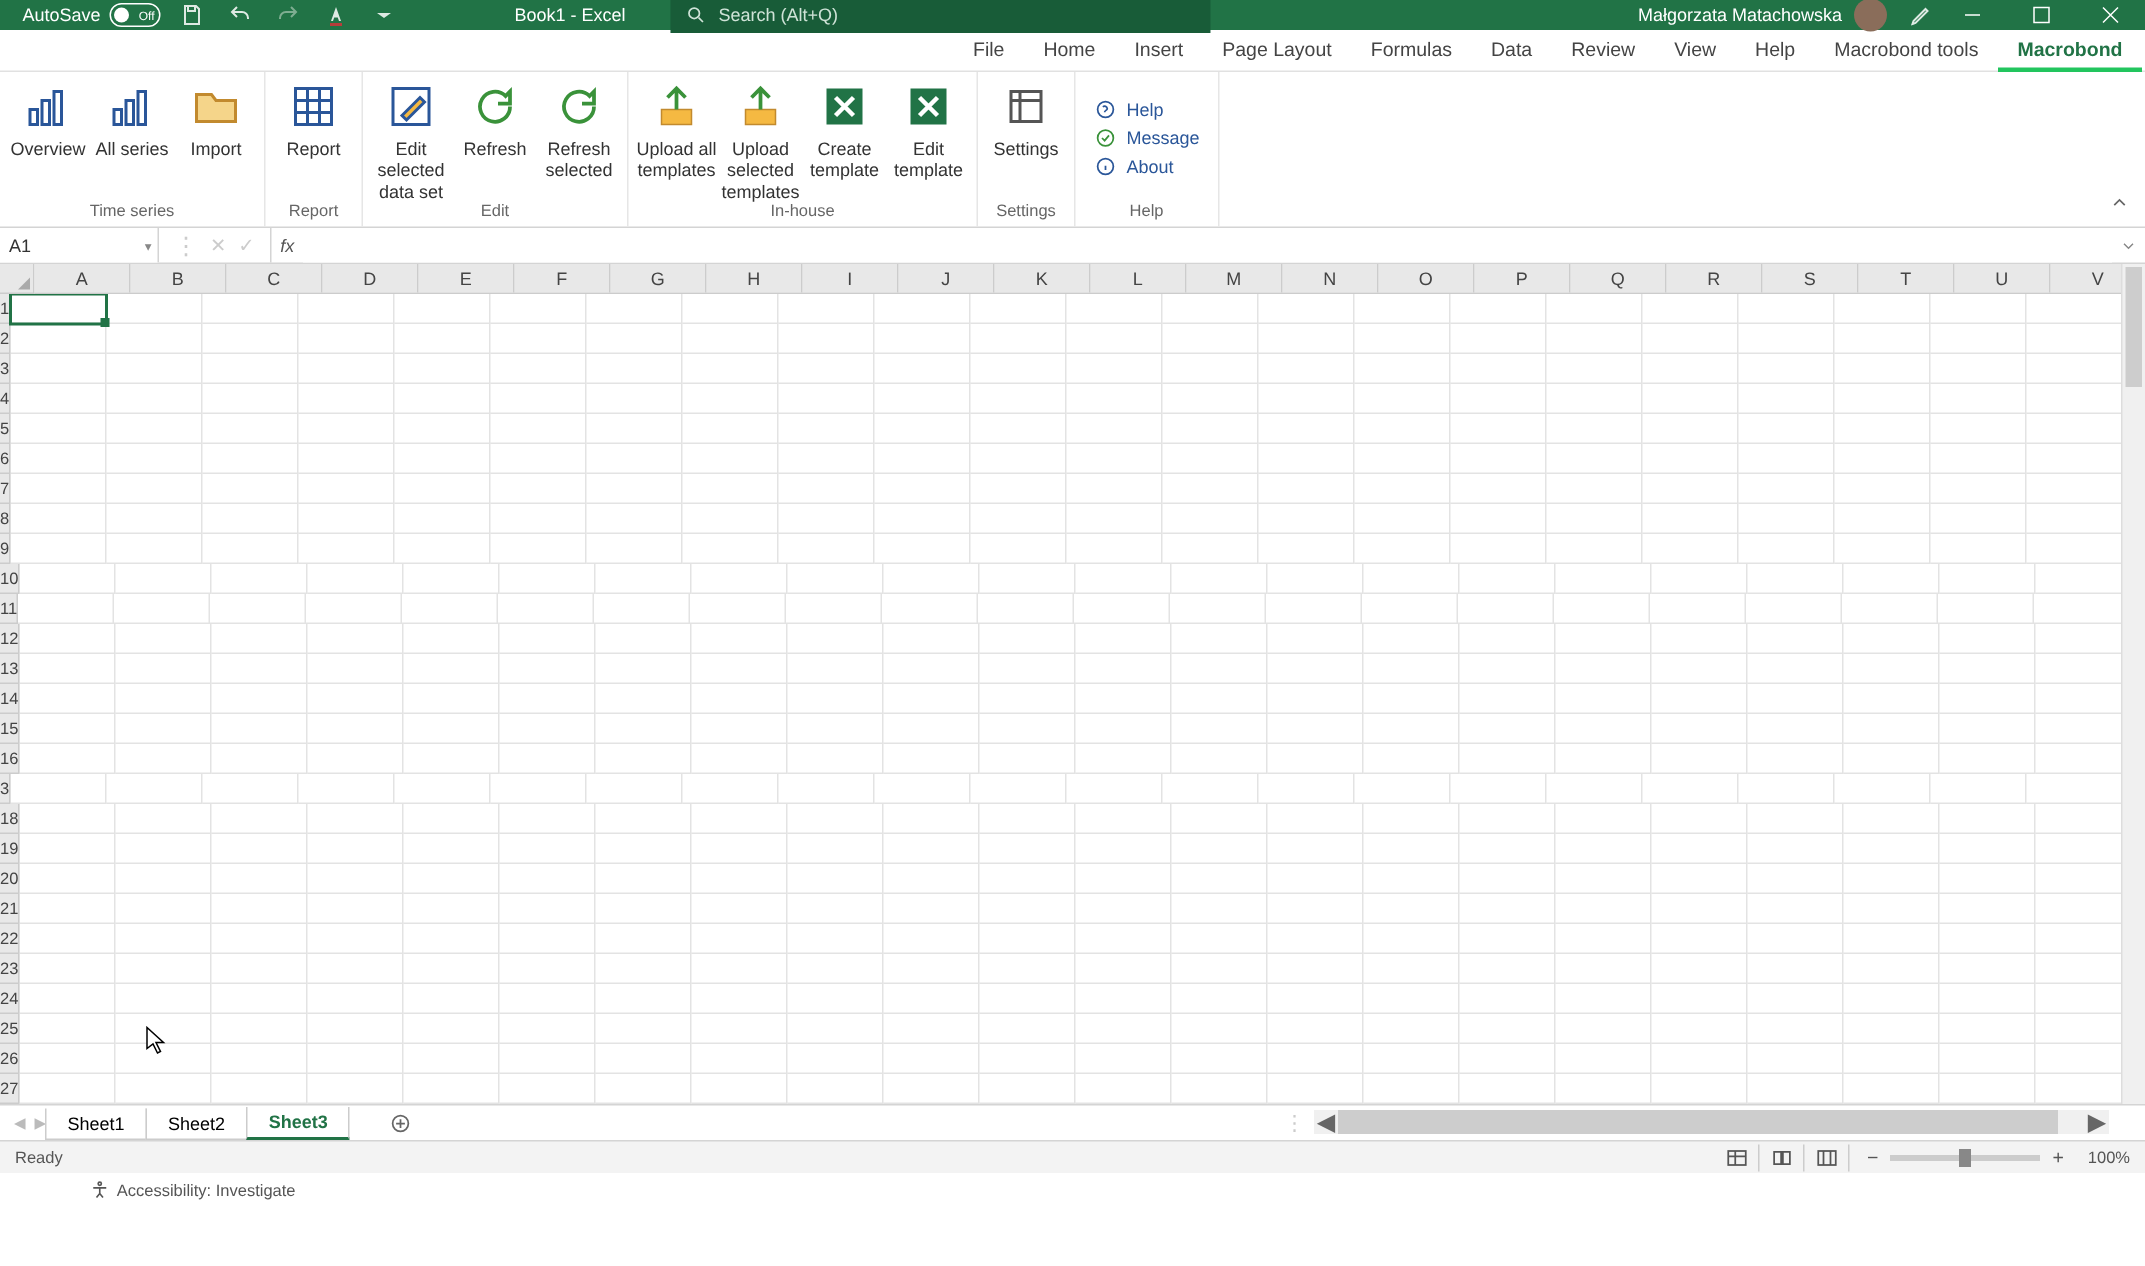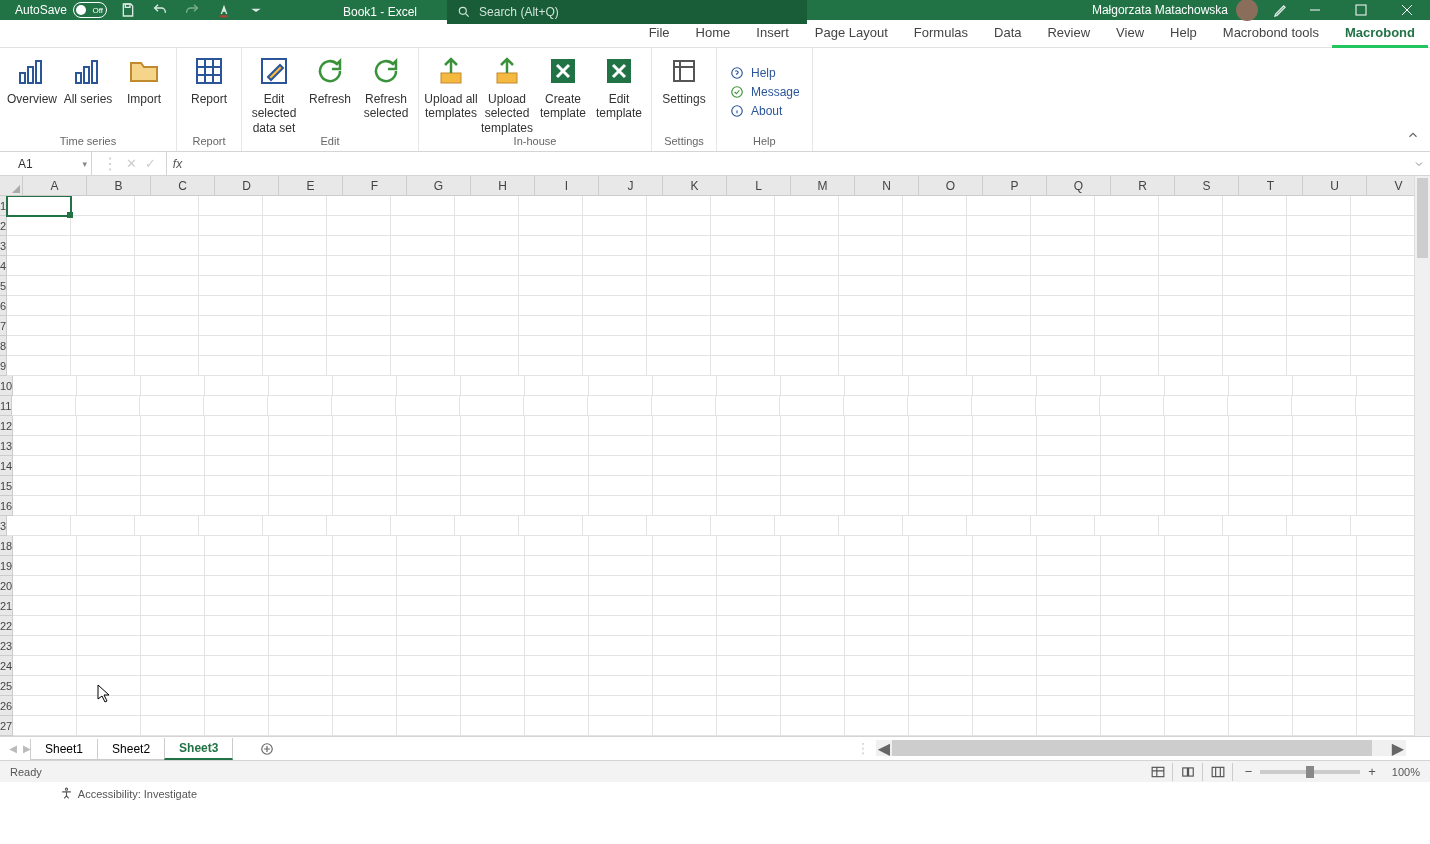--- a/index.html
+++ b/index.html
@@ -1,19 +1,19 @@
 <!DOCTYPE html>
 <html><head>
 <meta charset="utf-8">
 <style>
 * { margin: 0; padding: 0; box-sizing: border-box; font-family: "Segoe UI", Arial, sans-serif; }
 body { width: 1430px; height: 844px; background: #fff; overflow: hidden; position: relative; }
 
 
-.titlebar { height: 20px; background: #217346; display: flex; color: #fff; font-size: 12px; position: relative; }
+.titlebar { height: 20px; background: #217346; display: flex; align-items: center; color: #fff; font-size: 12px; position: relative; }
 .titlebar-left { display: flex; align-items: center; gap: 10px; padding-left: 15px; }
 .autosave { display: flex; align-items: center; gap: 6px; }
 .toggle { width: 34px; height: 16px; border: 1px solid #fff; border-radius: 9px; display: flex; align-items: center; justify-content: flex-end; padding: 0 3px; font-size: 8px; position: relative; }
 .toggle::before { content: ""; width: 10px; height: 10px; border-radius: 50%; background: #fff; position: absolute; left: 2px; }
 .qat-btn { width: 22px; height: 22px; display: flex; align-items: center; justify-content: center; cursor: pointer; opacity: .85; }
 .qat-btn svg { width: 16px; height: 16px; }
 .title-center { position: absolute; left: 50%; transform: translateX(-50%); display: flex; align-items: center; gap: 30px;}
 .title-center .doc { margin-left: -280px; }
 .searchbox { width: 360px; height: 24px; background: #185c38; display: flex; align-items: center; padding: 0 10px; gap: 8px; color: #cfe3d7; font-size: 12px; }
 .titlebar-right { position: absolute; right: 0; display: flex; align-items: center; height: 100%; }
@@ -39,21 +39,21 @@
 .big-btn { width: 56px; display: flex; flex-direction: column; align-items: center; justify-content: flex-start; padding-top: 4px; gap: 4px; font-size: 12px; text-align: center; line-height: 1.2; color: #333; cursor: pointer; }
 .big-btn .ico { width: 34px; height: 34px; display: flex; align-items: center; justify-content: center; }
 .big-btn .lbl { height: 30px; display: flex; align-items: flex-start; justify-content: center; }
 .small-list { display: flex; flex-direction: column; justify-content: center; gap: 3px; padding: 6px 8px; }
 .small-item { display: flex; align-items: center; gap: 6px; font-size: 12px; color: #2a5699; cursor: pointer; }
 .small-item .sico { width: 16px; height: 16px; display: flex; align-items: center; justify-content: center; }
 .collapse { position: absolute; right: 10px; bottom: 6px; cursor: pointer; font-size: 12px; color: #666; }
 
 
 .fbar { height: 24px; display: flex; align-items: stretch; border-bottom: 1px solid #d4d4d4; background: #fff; }
-.namebox-wrap { width: 92px; border-right: 1px solid #d4d4d4; display: flex; align-items: center; position: relative; padding: 0 18px; font-size: 12px; color: #333; background: #fff; }
+.namebox-wrap { width: 106px; border-right: 1px solid #d4d4d4; display: flex; align-items: center; position: relative; padding: 0 6px; font-size: 12px; color: #333; background: #fff; }
 .namebox-wrap .dd { position: absolute; right: 4px; font-size: 9px; color: #888; }
 .fbar-icns { display: flex; align-items: center; gap: 8px; padding: 0 10px; border-right: 1px solid #d4d4d4; color: #aaa; }
 .fbar-icns .fbtn { cursor: pointer; font-size: 13px; }
 .fxlabel { padding: 0 6px; font-style: italic; font-size: 12px; color: #555; display:flex; align-items:center;}
 .formula-in { flex: 1; border: none; outline: none; font-size: 12px; padding: 0 6px; }
 .fbar-expand { width: 22px; display: flex; align-items: center; justify-content: center; cursor: pointer; color: #888; }
 
 
 .grid-wrap { position: relative; height: 560px; display: flex; }
 .colhdr-row { position: absolute; top: 0; left: 23px; right: 16px; height: 20px; display: flex; background: #e6e6e6; border-bottom: 1px solid #ccc; }

